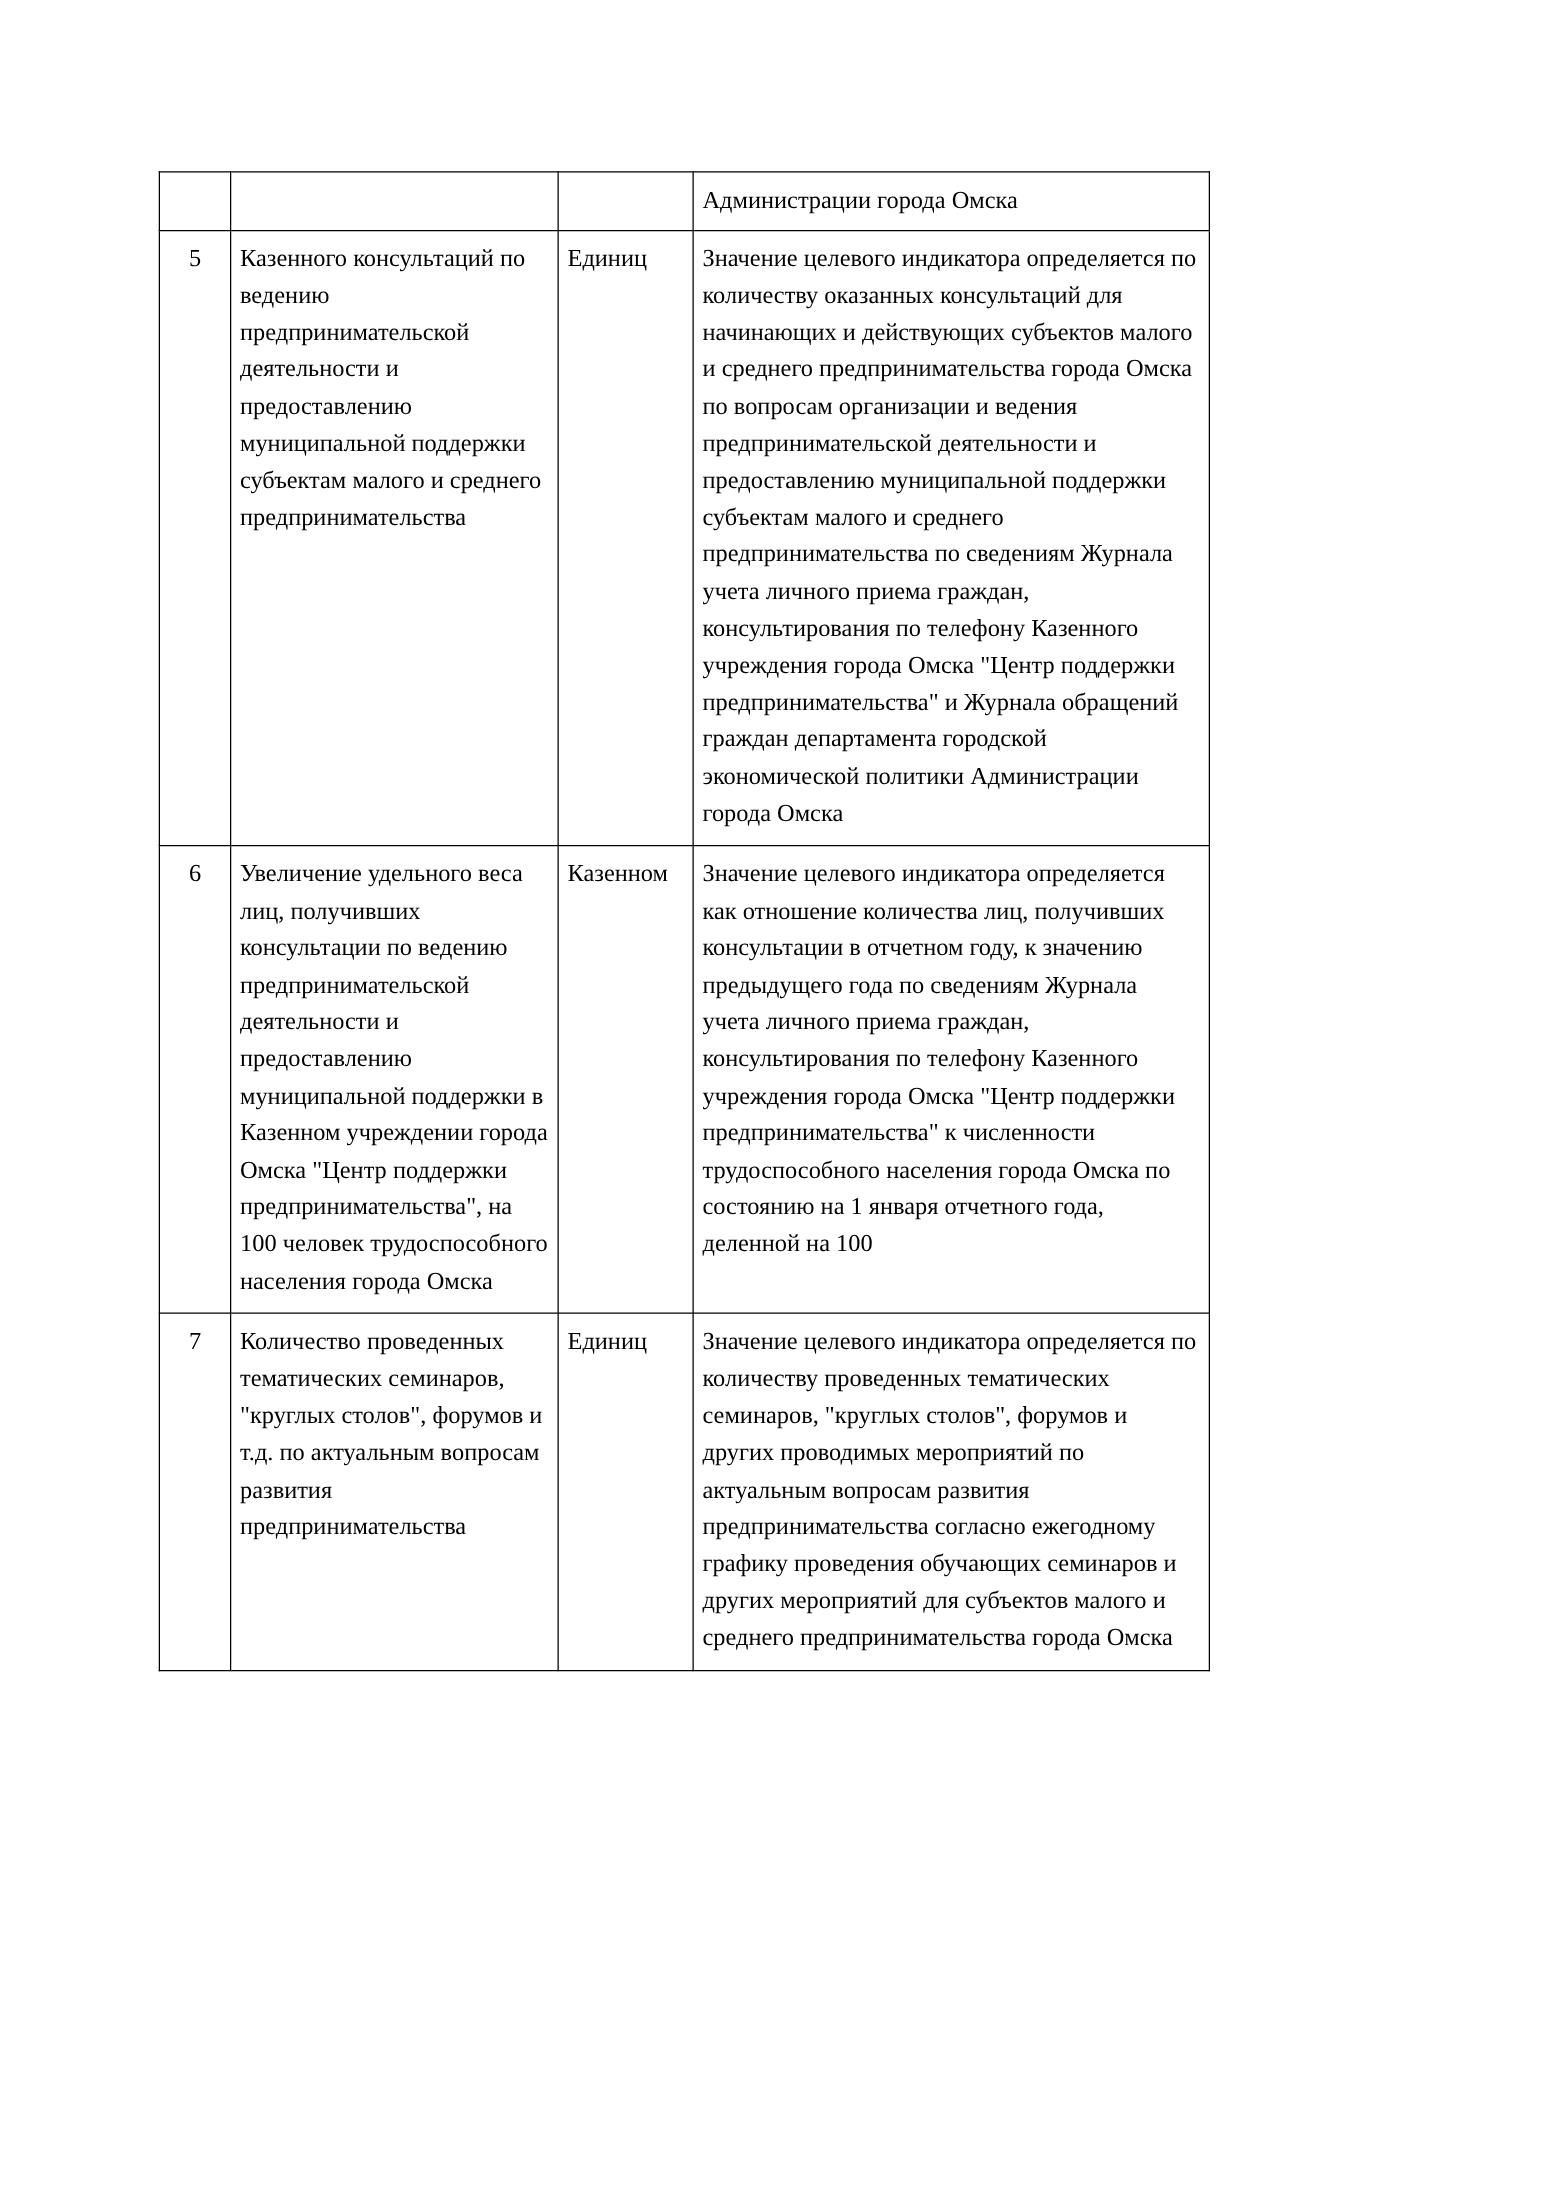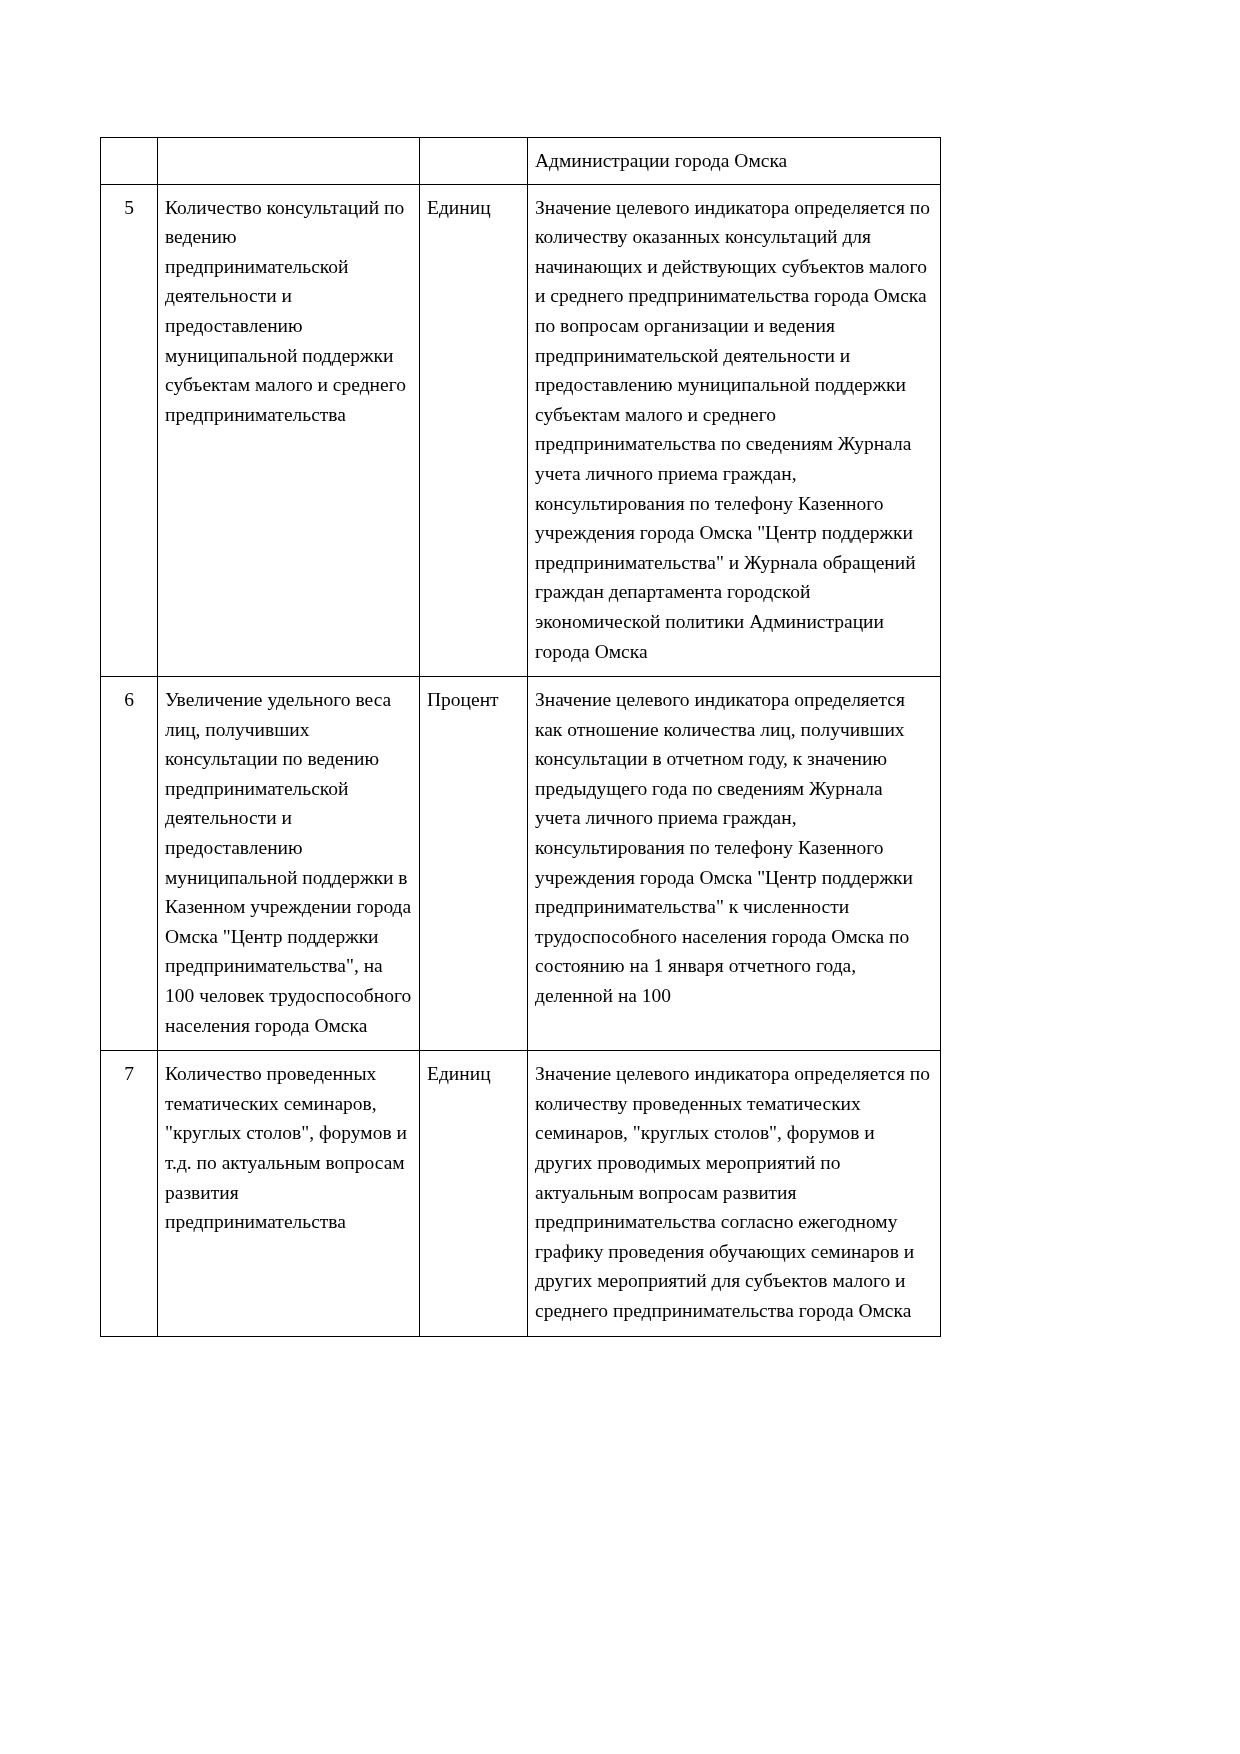--- a/index.html
+++ b/index.html
@@ -18,20 +18,21 @@
   .page {
     box-sizing: border-box;
     width: 1240px;
     height: 1754px;
     padding: 137px 100px 0 100px;
   }
   table.doc-table {
     border-collapse: collapse;
     width: 840px;
     table-layout: fixed;
+    margin-left: 27px;
   }
   table.doc-table td {
     border: 1.5px solid #000000;
     vertical-align: top;
     padding: 8px 7px 10px 7px;
     font-size: 19.5px;
     line-height: 29.6px;
   }
   col.c-num   { width: 57px; }
   col.c-name  { width: 262px; }
@@ -86,39 +87,39 @@
         <td class="desc">
           <div class="cell-text">Администрации города Омска</div>
         </td>
       </tr>
 
       <tr>
         <td class="num">
           <div class="cell-text">5</div>
         </td>
         <td class="name">
-          <div class="cell-text">Количество консультаций по ведению предпринимательской деятельности и предоставлению муниципальной поддержки субъектам малого и среднего предпринимательства</div>
+          <div class="cell-text">Казенного консультаций по ведению предпринимательской деятельности и предоставлению муниципальной поддержки субъектам малого и среднего предпринимательства</div>
         </td>
         <td class="unit">
           <div class="cell-text">Единиц</div>
         </td>
         <td class="desc">
           <div class="cell-text">Значение целевого индикатора определяется по количеству оказанных консультаций для начинающих и действующих субъектов малого и среднего предпринимательства города Омска по вопросам организации и ведения предпринимательской деятельности и предоставлению муниципальной поддержки субъектам малого и среднего предпринимательства по сведениям Журнала учета личного приема граждан, консультирования по телефону Казенного учреждения города Омска "Центр поддержки предпринимательства" и Журнала обращений граждан департамента городской экономической политики Администрации города Омска</div>
         </td>
       </tr>
 
       <tr>
         <td class="num">
           <div class="cell-text">6</div>
         </td>
         <td class="name">
           <div class="cell-text">Увеличение удельного веса лиц, получивших консультации по ведению предпринимательской деятельности и предоставлению муниципальной поддержки в Казенном учреждении города Омска "Центр поддержки предпринимательства", на 100 человек трудоспособного населения города Омска</div>
         </td>
         <td class="unit">
-          <div class="cell-text">Процент</div>
+          <div class="cell-text">Казенном</div>
         </td>
         <td class="desc">
           <div class="cell-text">Значение целевого индикатора определяется как отношение количества лиц, получивших консультации в отчетном году, к значению предыдущего года по сведениям Журнала учета личного приема граждан, консультирования по телефону Казенного учреждения города Омска "Центр поддержки предпринимательства" к численности трудоспособного населения города Омска по состоянию на 1 января отчетного года, деленной на 100</div>
         </td>
       </tr>
 
       <tr>
         <td class="num">
           <div class="cell-text">7</div>
         </td>

